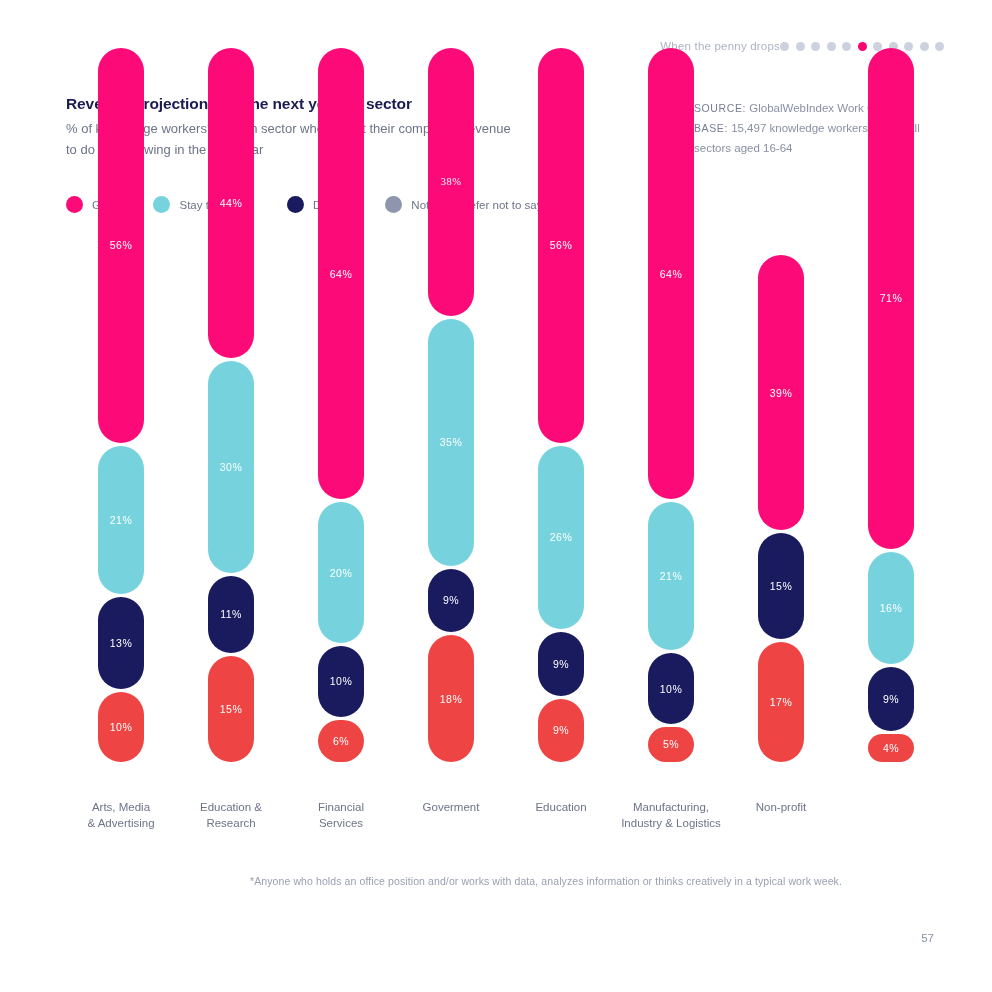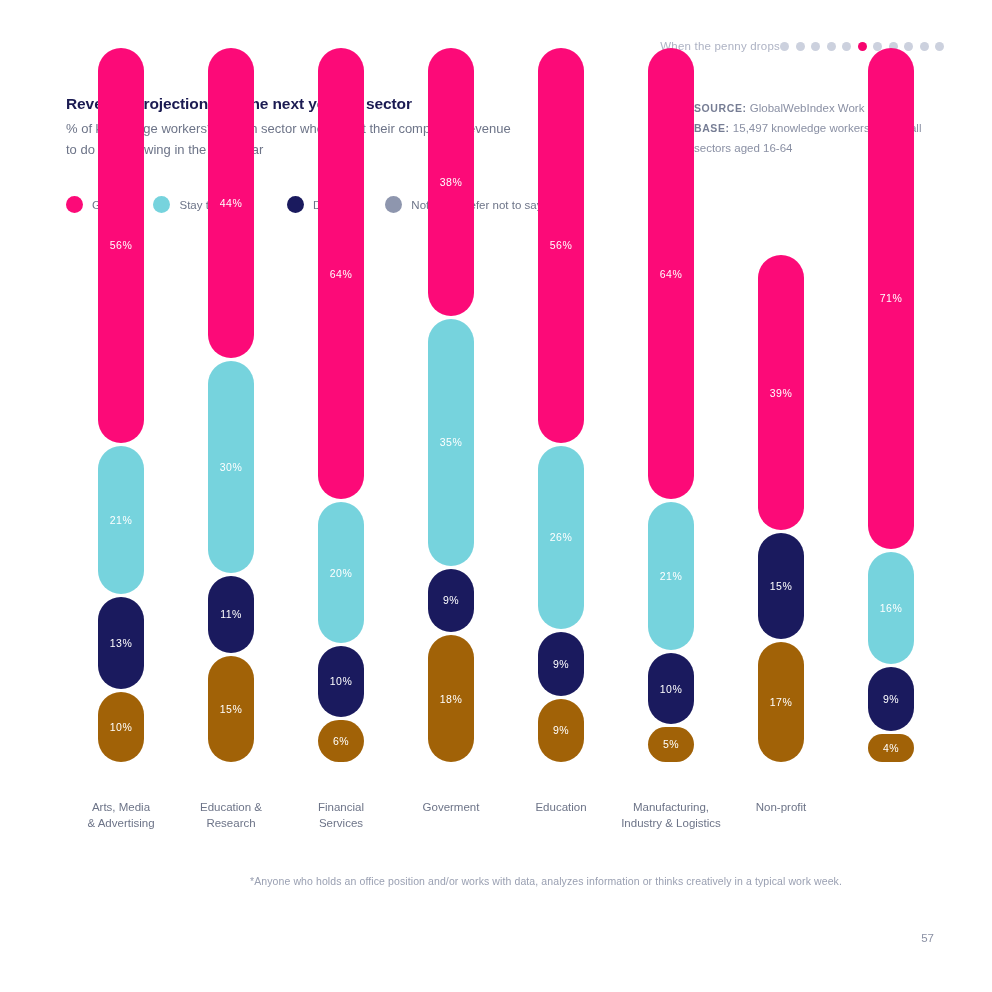--- a/index.html
+++ b/index.html
@@ -73,21 +73,21 @@
     position: absolute;
     right: 48px;
     top: 98px;
     width: 250px;
     text-align: left;
     font-size: 11.5px;
     color: #8a90a4;
     line-height: 1.75;
   }
   .source-block .tag {
-    font-weight: bold;
+    font-weight: normal;
     letter-spacing: 0.6px;
     font-size: 10.5px;
     color: #767d94;
   }
 
   
   .legend {
     position: absolute;
     left: 66px;
     top: 196px;
@@ -137,21 +137,21 @@
     justify-content: center;
     color: #ffffff;
     font-size: 10.5px;
     letter-spacing: 0.5px;
     box-sizing: border-box;
     position: relative;
   }
   .segment.grow        { background: #fc0a78; }
   .segment.same        { background: #76d3dd; }
   .segment.decline     { background: #1a1a5e; }
-  .segment.notsure     { background: #a16207; }
+  .segment.notsure     { background: #ef4444; }
 
   
   .cat-labels {
     position: absolute;
     left: 66px;
     top: 800px;
     width: 880px;
     height: 46px;
   }
   .cat-label {
@@ -273,21 +273,21 @@
         <span>20%</span>
       </div>
       <div class="segment decline" style="height: 70.5px; margin-bottom: 3px;">
         <span>10%</span>
       </div>
       <div class="segment notsure" style="height: 42.3px; margin-bottom: 0px;">
         <span>6%</span>
       </div>
     </div>
     <div class="column" style="left: 362px;">
-      <div class="segment grow" style="height: 267.9px; margin-bottom: 3px;">
+      <div class="segment grow" style="height: 267.9px; margin-bottom: 3px; font-family: Liberation Serif, serif;">
         <span>38%</span>
       </div>
       <div class="segment same" style="height: 246.75px; margin-bottom: 3px;">
         <span>35%</span>
       </div>
       <div class="segment decline" style="height: 63.45px; margin-bottom: 3px;">
         <span>9%</span>
       </div>
       <div class="segment notsure" style="height: 126.9px; margin-bottom: 0px;">
         <span>18%</span>

